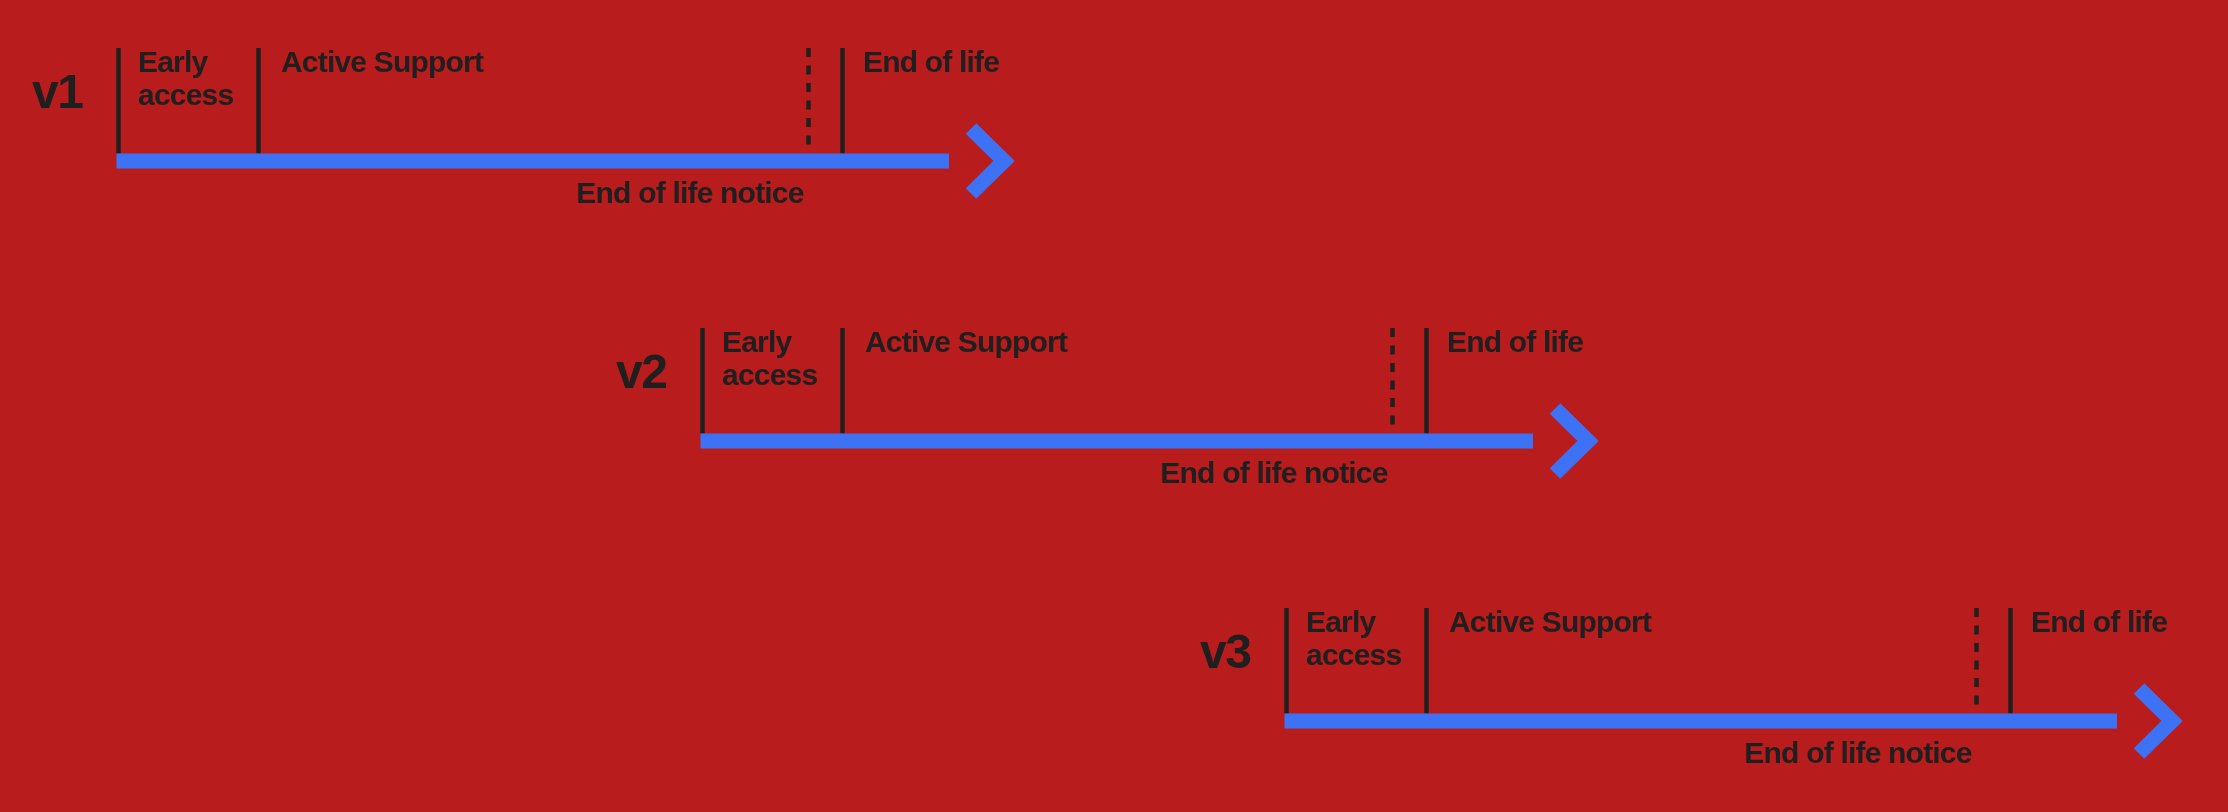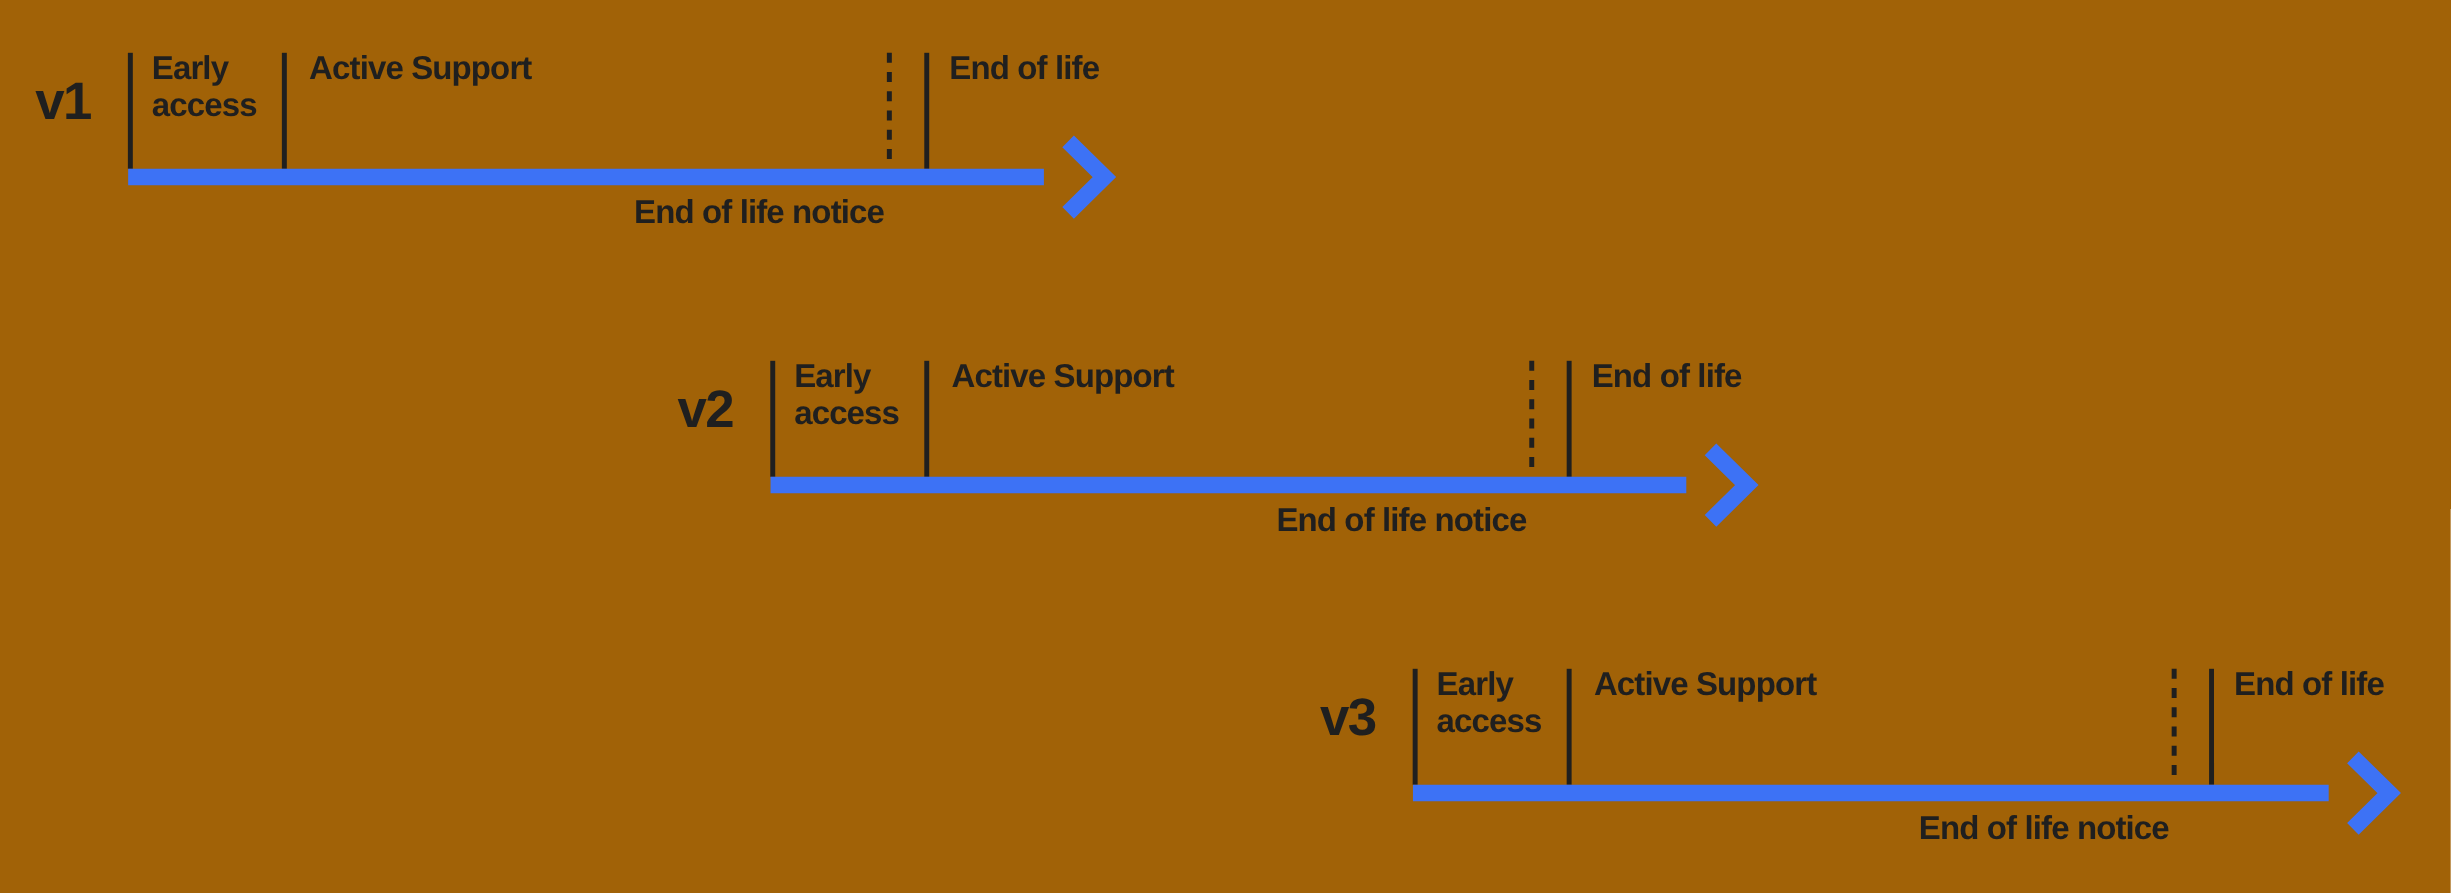--- a/index.html
+++ b/index.html
@@ -4,21 +4,21 @@
 <style>
   html, body {
     margin: 0;
     padding: 0;
     background: #ffffff;
   }
   .canvas {
     position: relative;
     width: 2228px;
     height: 812px;
-    background: #a16207;
+    background: #b91c1c;
     font-family: "Liberation Sans", sans-serif;
     overflow: hidden;
   }
   svg.timeline {
     position: absolute;
     width: 1070px;
     height: 235px;
     overflow: visible;
   }
   .t1 { left: 0px;    top: 8px;   }

